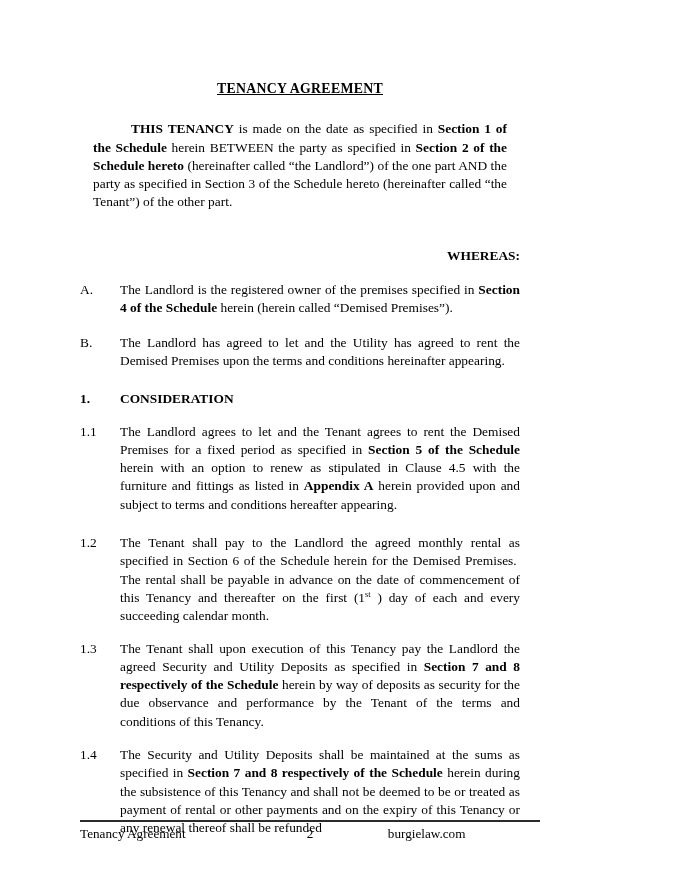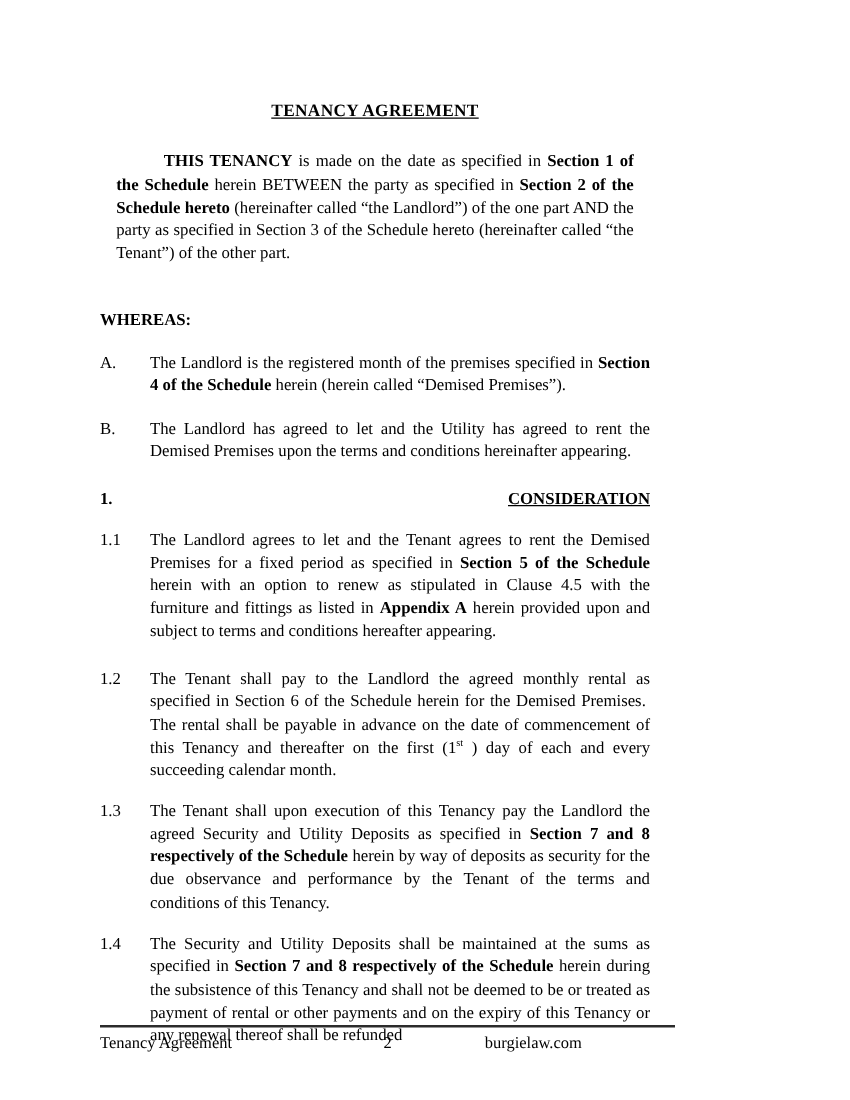--- a/index.html
+++ b/index.html
@@ -35,38 +35,38 @@
   }
   .intro {
     margin-top: 22px;
     text-indent: 38px;
   }
   .heading {
     margin: 0;
     font-size: 13.4px;
     font-weight: bold;
   }
-  .whereas-heading { margin-top: 35px; }
+  .whereas-heading { margin-top: 35px; text-align: right; }
   .agreed { margin-top: 35px; text-align: left; }
   .agreed b { font-weight: bold; }
   .hang {
     display: flex;
   }
   .hang .label {
     flex: 0 0 40px;
     width: 40px;
   }
   .hang .body {
     flex: 1;
     text-align: justify;
   }
   .item-a { margin-top: 16px; }
   .item-b { margin-top: 16px; }
   .section-heading { margin-top: 20px; font-weight: bold; }
-  .section-heading .body { text-align: right; text-decoration: underline; }
+  .section-heading .body { text-align: left; }
   .c11 { margin-top: 14px; }
   .c12 { margin-top: 20px; }
   .c13 { margin-top: 14px; }
   .c14 { margin-top: 15px; }
   b { font-weight: bold; }
   sup {
     font-size: 0.62em;
     vertical-align: super;
     line-height: 0;
   }
@@ -96,21 +96,21 @@
   <div class="content">
 
     <h1 class="doc-title">TENANCY AGREEMENT</h1>
 
     <p class="para intro"><b>THIS TENANCY</b><span> is made on the date as specified in </span><b>Section 1 of the Schedule</b><span> herein BETWEEN the party as specified in </span><b>Section 2 of the Schedule hereto</b><span> (hereinafter called “the Landlord”) of the one part AND the party as specified in Section 3 of the Schedule hereto (hereinafter called “the Tenant”) of the other part.</span></p>
 
     <h2 class="heading whereas-heading">WHEREAS:</h2>
 
     <div class="hang item-a">
       <div class="label">A.</div>
-      <div class="body"><span>The Landlord is the registered month of the premises specified in </span><b>Section 4 of the Schedule</b><span> herein (herein called “Demised Premises”).</span></div>
+      <div class="body"><span>The Landlord is the registered owner of the premises specified in </span><b>Section 4 of the Schedule</b><span> herein (herein called “Demised Premises”).</span></div>
     </div>
 
     <div class="hang item-b">
       <div class="label">B.</div>
       <div class="body"><span>The Landlord has agreed to let and the Utility has agreed to rent the Demised Premises upon the terms and conditions hereinafter appearing.</span></div>
     </div>
 
 
     <div class="hang section-heading">
       <div class="label">1.</div>

